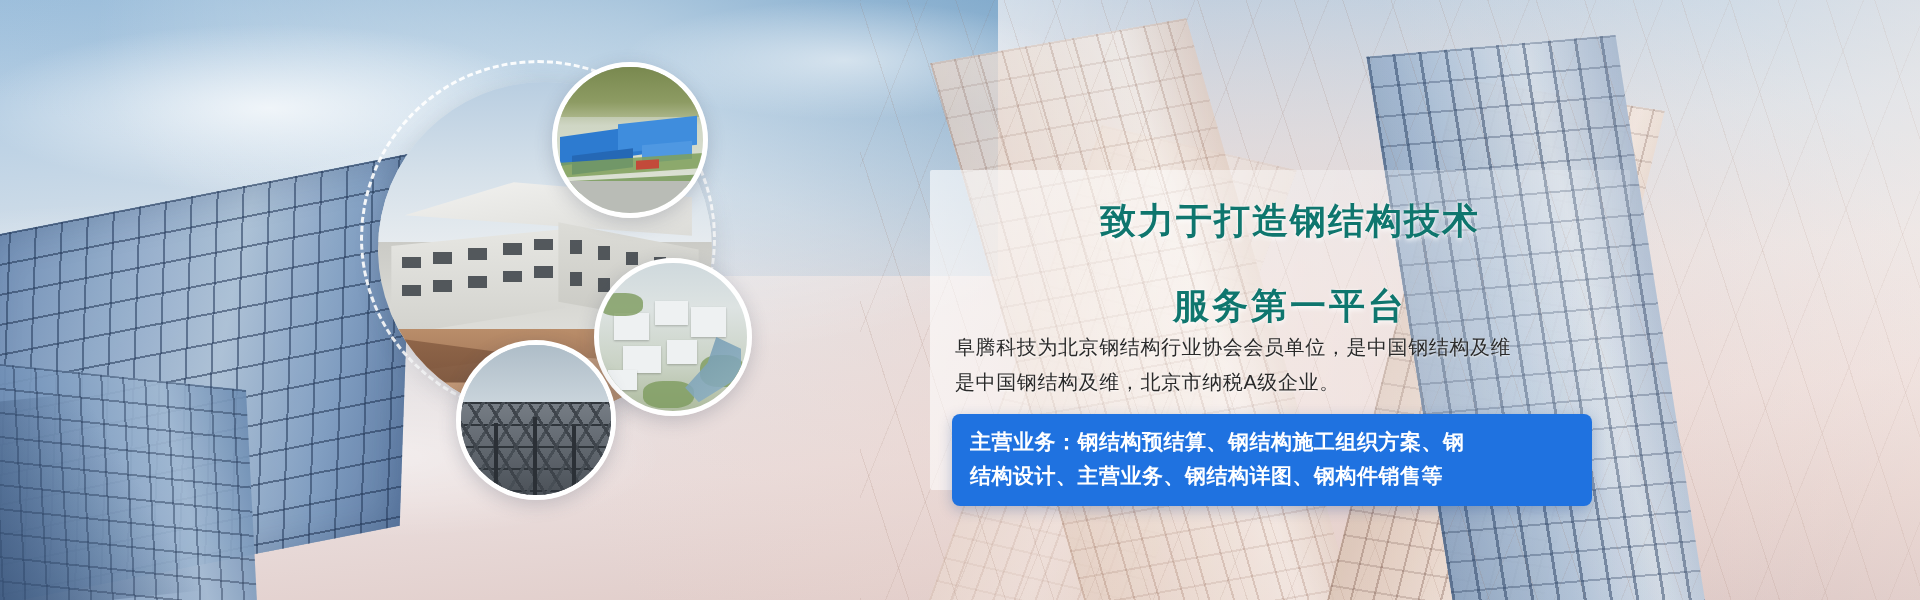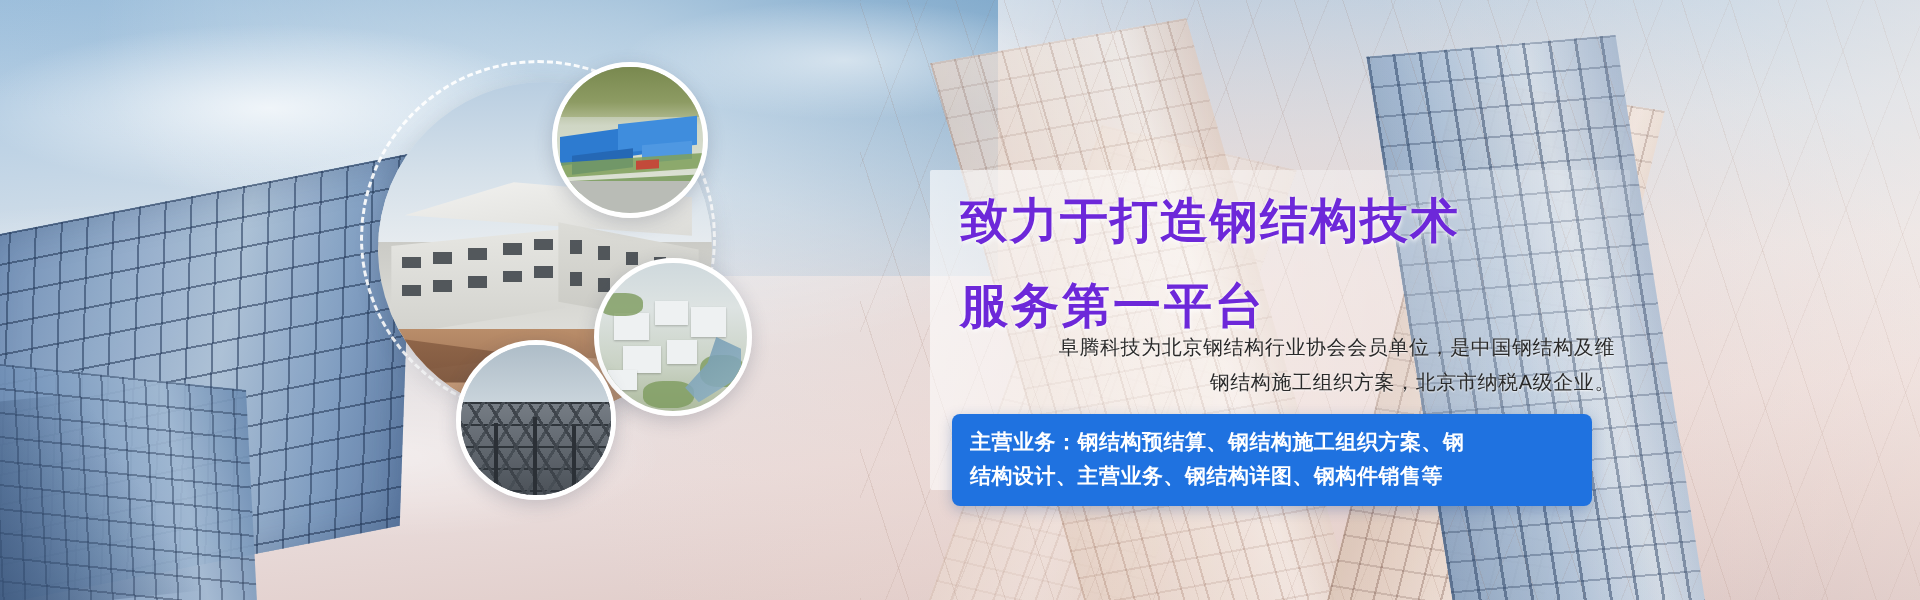--- a/index.html
+++ b/index.html
@@ -219,41 +219,40 @@
   
   .panel{
     position:absolute;left:930px;top:170px;width:700px;height:320px;
     background:linear-gradient(100deg, rgba(255,255,255,.62) 0%, rgba(255,255,255,.34) 55%, rgba(255,255,255,.10) 100%);
     border-radius:2px;
     pointer-events:none;
   }
 
   .headline{
     position:absolute;left:960px;top:190px;width:660px;
-    text-align:left;
-    color:#6d28d9;
+    text-align:center;
+    color:#0f766e;
     font-family:"DejaVu Serif","Liberation Serif",serif;
     font-weight:700;
-    font-size:48px;
+    font-size:36px;
     line-height:60px;
     letter-spacing:2px;
     text-shadow:0 2px 5px rgba(255,255,255,.85), 0 0 2px rgba(255,255,255,.9);
     white-space:nowrap;
   }
   .headline .l2{letter-spacing:3px;margin-top:25px;}
 
   .desc{
     position:absolute;left:955px;top:330px;width:660px;
     color:#2a2a2a;
     font-size:20px;
     line-height:35px;
     letter-spacing:.6px;
     font-weight:500;
     text-shadow:0 1px 2px rgba(255,255,255,.8);
-    text-align:right;
   }
 
   .biz-box{
     position:absolute;left:952px;top:414px;width:640px;
     background:#1f72e0;
     border-radius:8px;
     padding:11px 20px 13px 18px;
     box-sizing:border-box;
     box-shadow:0 4px 14px rgba(20,70,140,.28);
   }
@@ -360,21 +359,21 @@
 
   <div class="panel"></div>
 
   <div class="headline">
     <div class="l1">致力于打造钢结构技术</div>
     <div class="l2">服务第一平台</div>
   </div>
 
   <div class="desc">
     <div>阜腾科技为北京钢结构行业协会会员单位，是中国钢结构及维</div>
-    <div>钢结构施工组织方案，北京市纳税A级企业。</div>
+    <div>是中国钢结构及维，北京市纳税A级企业。</div>
   </div>
 
   <div class="biz-box">
     <div class="line">主营业务：钢结构预结算、钢结构施工组织方案、钢</div>
     <div class="line">结构设计、主营业务、钢结构详图、钢构件销售等</div>
   </div>
 
 </div>
 
 </body></html>

